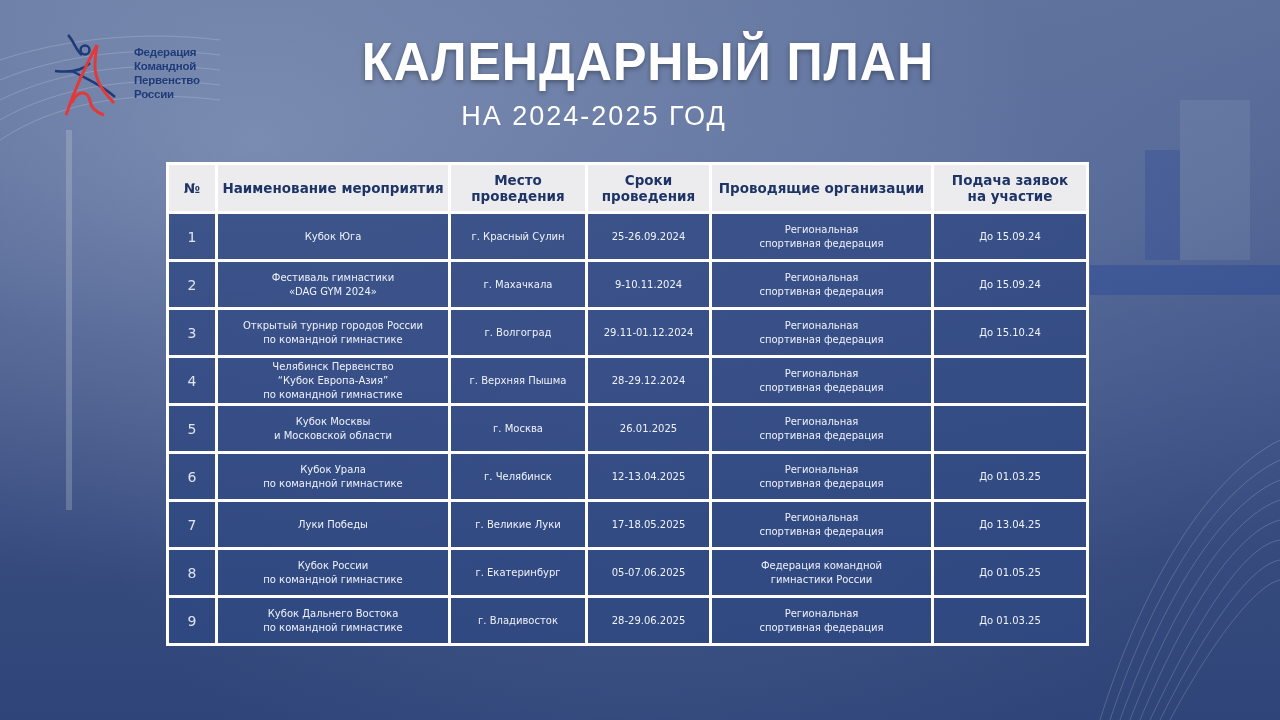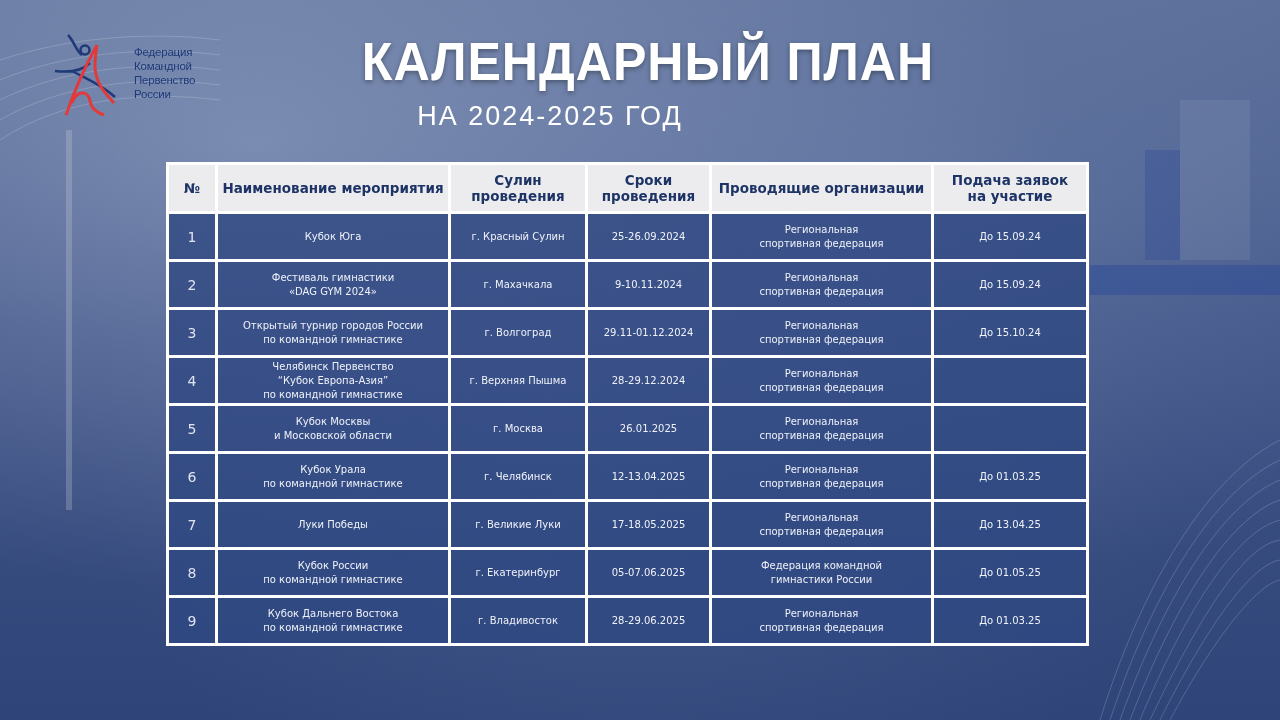--- a/index.html
+++ b/index.html
@@ -16,34 +16,34 @@
       radial-gradient(ellipse at 50% 65%, rgba(90,110,160,0.35) 0%, rgba(90,110,160,0) 60%),
       linear-gradient(180deg, #5a6d98 0%, #3f5386 45%, #2f4478 100%);
   }
   .bg-gym-post { position:absolute; background:rgba(210,215,225,0.25); }
   .bg-mat { position:absolute; background:rgba(40,70,150,0.45); }
   .arcs { position:absolute; }
   .logo { position:absolute; left:52px; top:33px; width:160px; height:80px; }
   .logo svg { position:absolute; left:0; top:0; }
   .logo-text {
     position:absolute; left:82px; top:12px;
-    font-family:"Liberation Sans", sans-serif; font-weight:normal; font-stretch:condensed;
+    font-family:"Liberation Sans", sans-serif; font-weight:bold; font-stretch:condensed;
     font-size:11.5px; line-height:14px; color:#1f3a78; letter-spacing:-0.2px;
   }
   .title {
     position:absolute; left:0; width:1296px; top:30px; text-align:center;
     font-family:"Liberation Sans", sans-serif; font-weight:bold;
     font-size:54px; color:#ffffff; letter-spacing:1px;
     text-shadow:0 2px 6px rgba(0,0,0,0.35);
     transform:scaleX(0.93);
   }
   .subtitle {
     position:absolute; left:0; width:1100px; top:101px; text-align:center;
     font-family:"Liberation Sans", sans-serif;
-    font-size:27px; color:#ffffff; letter-spacing:2px;
+    font-size:27px; color:#ffffff; letter-spacing:2px;padding-left:44px;
   }
   .table-wrap {
     position:absolute; left:166px; top:162px; width:920px;
   }
   table {
     border-collapse:collapse; width:920px; table-layout:fixed;
   }
   th, td {
     border:3px solid #ffffff; text-align:center; vertical-align:middle;
     padding:0 4px;
@@ -117,21 +117,21 @@
     </colgroup>
     <thead>
       <tr>
         <th>
             <span class="cell-line">№</span>
           </th>
         <th>
             <span class="cell-line">Наименование мероприятия</span>
           </th>
         <th>
-            <span class="cell-line">Сулин</span>
+            <span class="cell-line">Место</span>
             <span class="cell-line">проведения</span>
           </th>
         <th>
             <span class="cell-line">Сроки</span>
             <span class="cell-line">проведения</span>
           </th>
         <th>
             <span class="cell-line">Проводящие организации</span>
           </th>
         <th>

